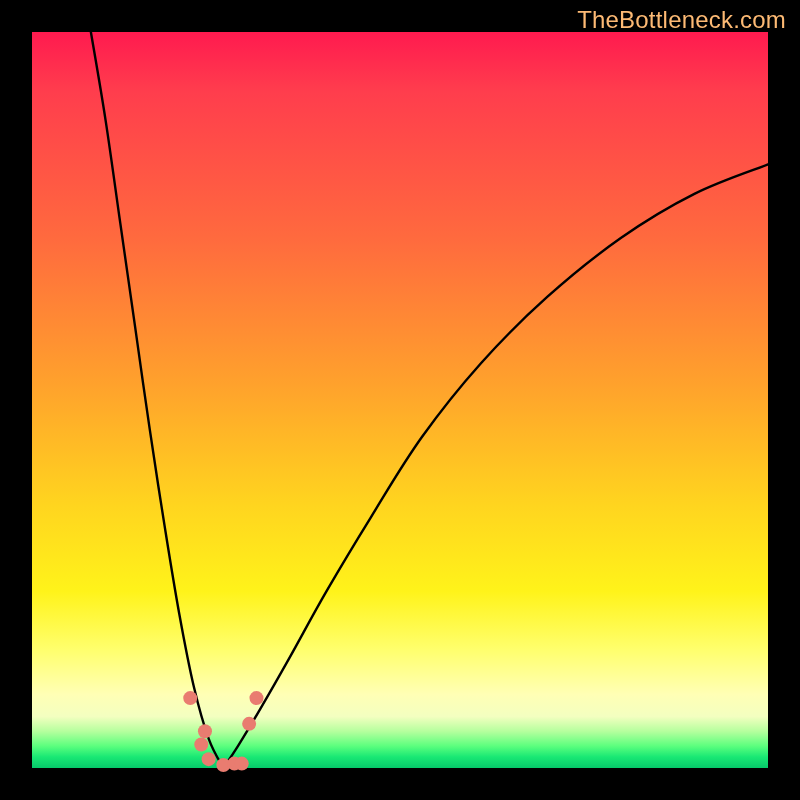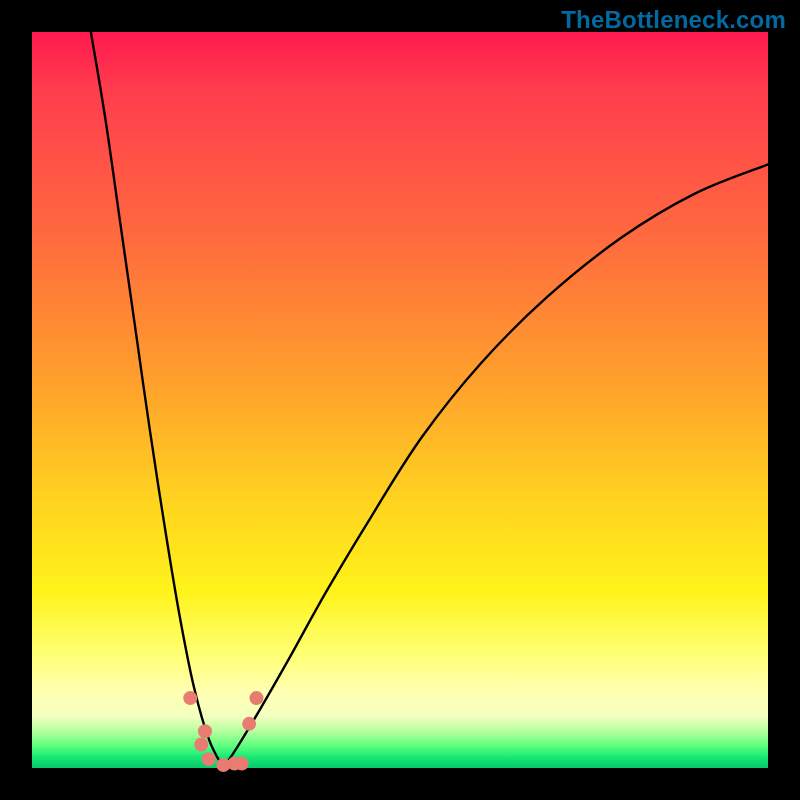--- a/index.html
+++ b/index.html
@@ -41,22 +41,22 @@
       #19e874 98.5%,
       #06c96a 100%
     );
   }
   .watermark {
     position: absolute;
     top: 6px;
     right: 14px;
     font-family: Arial, Helvetica, sans-serif;
     font-size: 24px;
-    font-weight: 700;
-    color: #0369a1;
+    font-weight: 400;
+    color: #fdba74;
     letter-spacing: 0.2px;
     user-select: none;
     text-align: center;
   }
   svg.curves {
     position: absolute;
     left: 32px;
     top: 32px;
     width: 736px;
     height: 736px;

